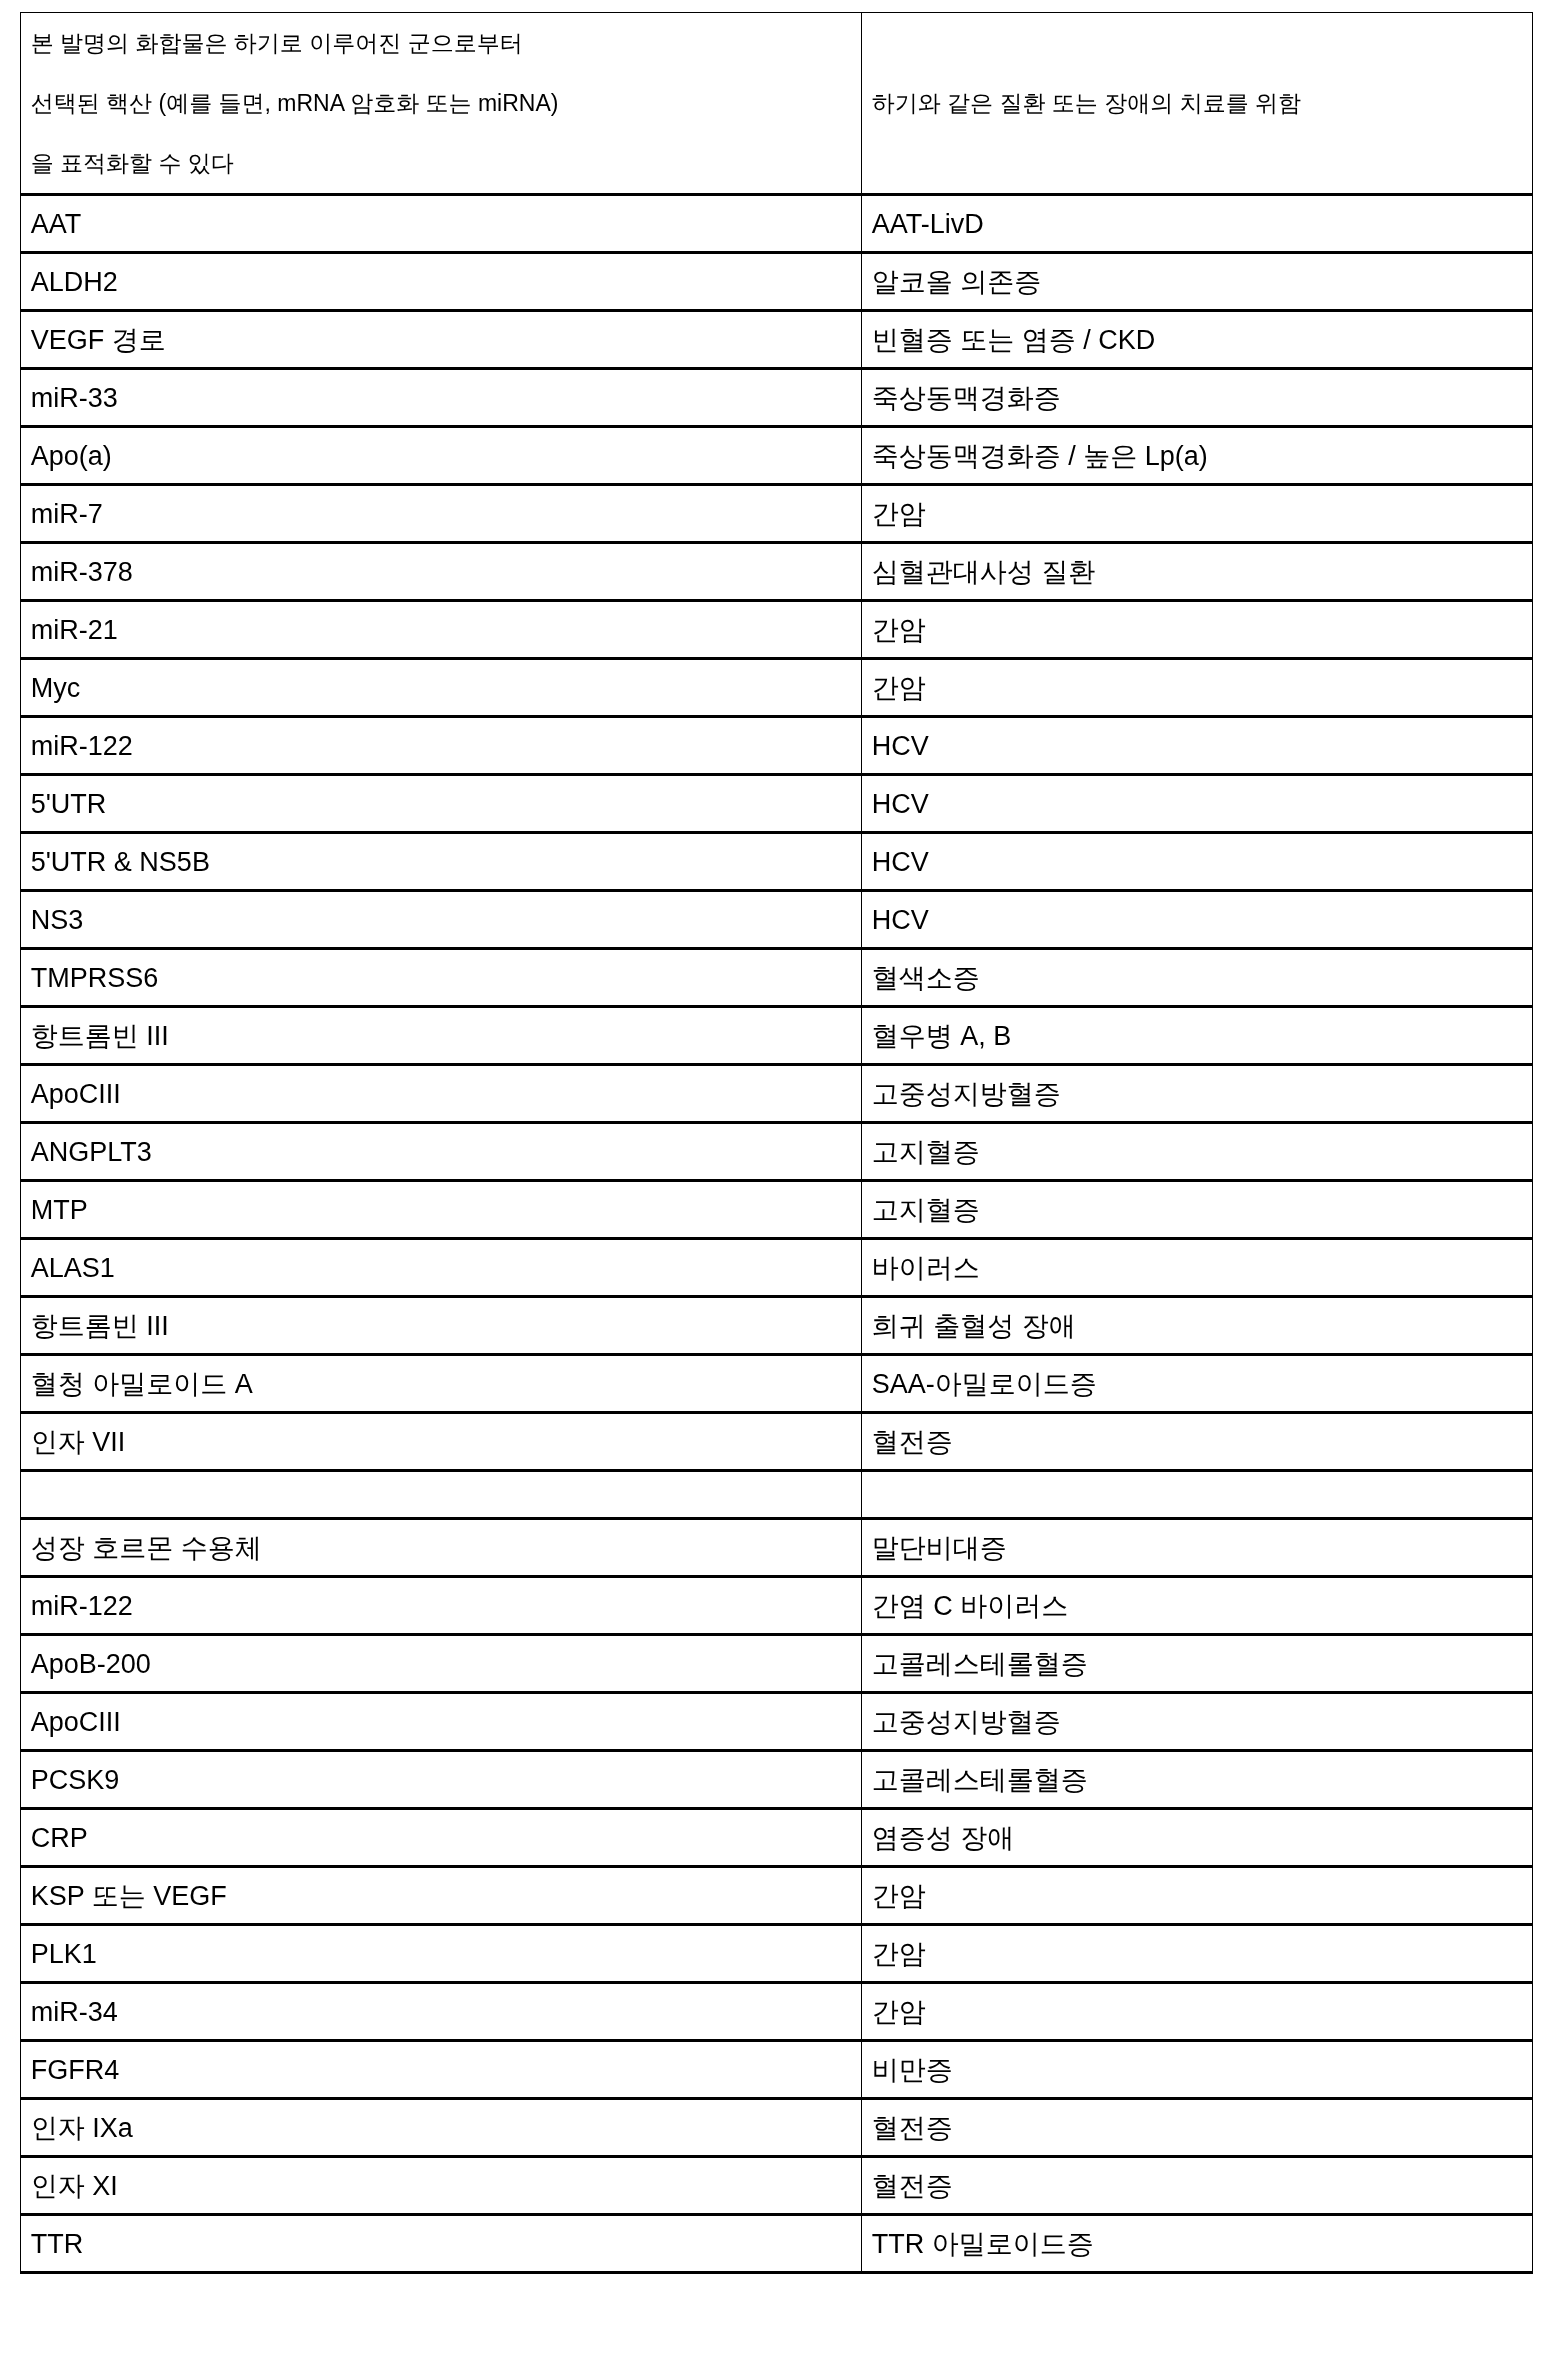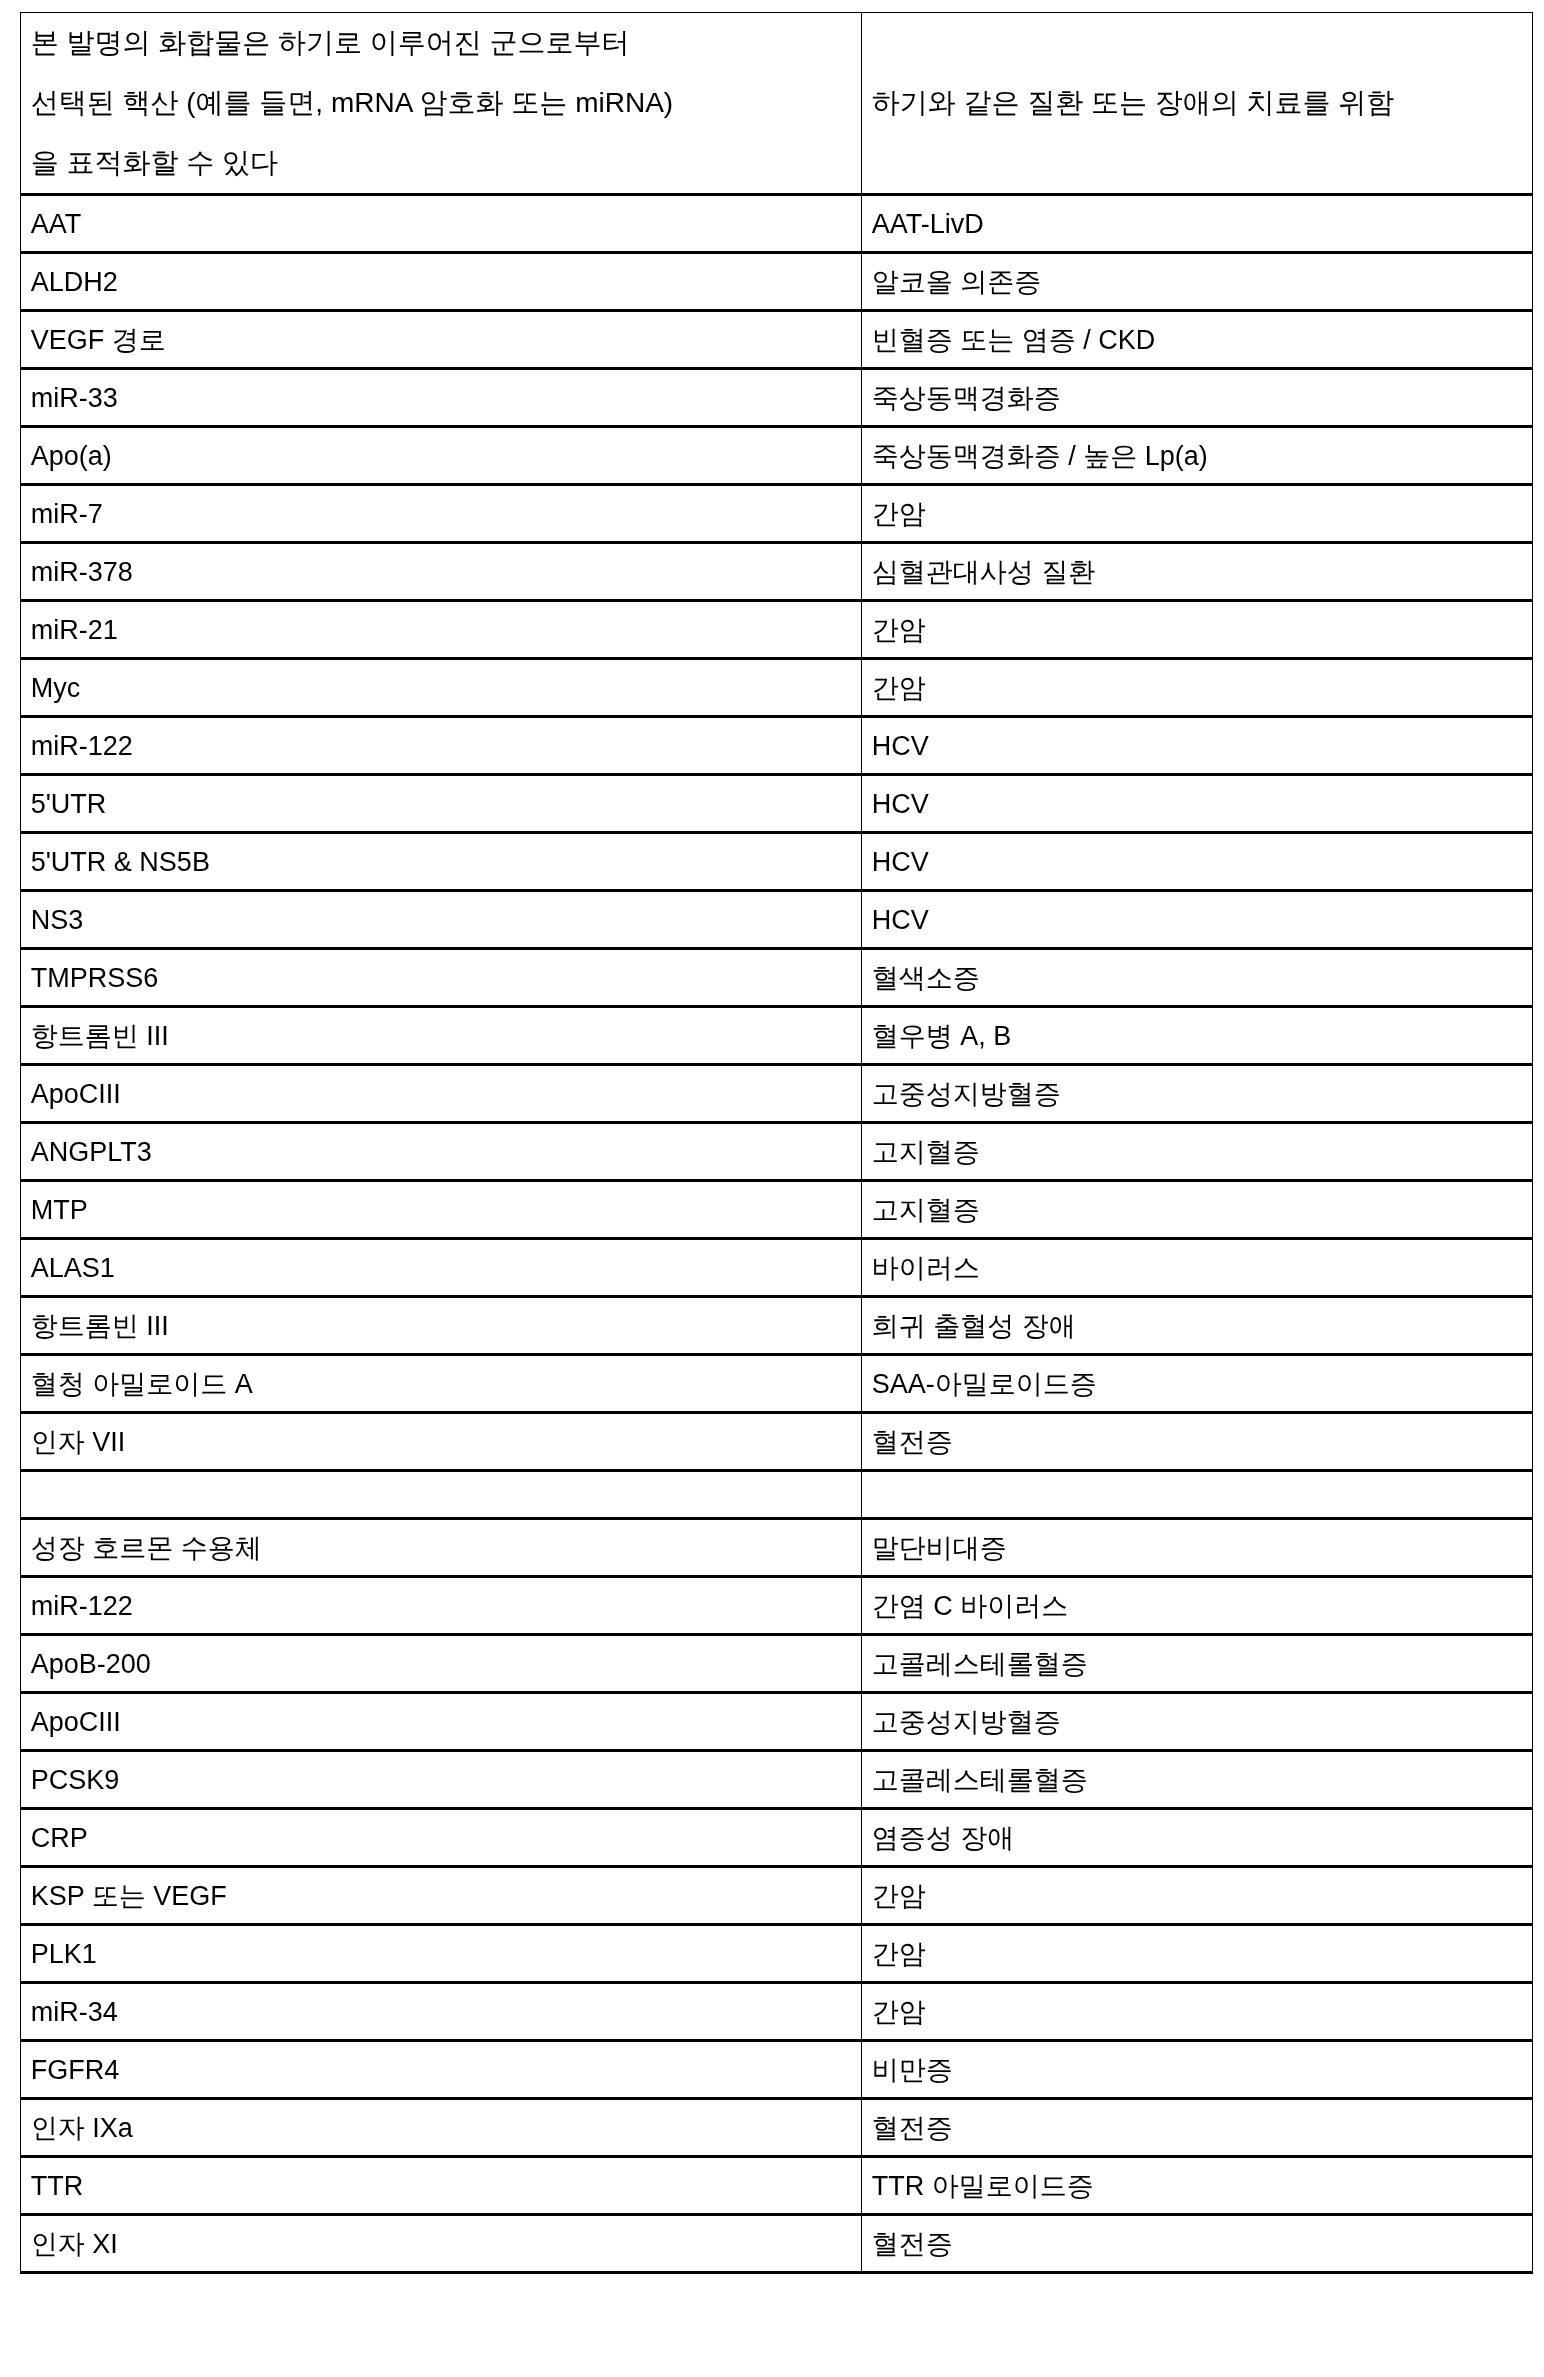--- a/index.html
+++ b/index.html
@@ -32,21 +32,21 @@
     vertical-align: middle;
     text-align: left;
     font-size: 27px;
     font-weight: normal;
     color: #000000;
     overflow: hidden;
     white-space: nowrap;
   }
   thead .cell {
     height: 175px;
-    font-size: 28px;
+    font-size: 23px;
     border-bottom-width: 3.2px;
     white-space: pre-line;
   }
   thead .cell.th1 { line-height: 60px; }
   thead .cell.th2 { line-height: 36px; }
   tbody .cell {
     height: 55px;
     border-top-width: 3.2px;
     border-bottom-width: 3.2px;
     line-height: 32px;
@@ -202,23 +202,23 @@
         </tr>
         <tr class="data-row">
           <td class="cell it">FGFR4</td>
           <td class="cell">비만증</td>
         </tr>
         <tr class="data-row">
           <td class="cell">인자 IXa</td>
           <td class="cell">혈전증</td>
         </tr>
         <tr class="data-row">
+          <td class="cell">인자 XI</td>
+          <td class="cell">혈전증</td>
+        </tr>
+        <tr class="data-row">
           <td class="cell it">TTR</td>
           <td class="cell">TTR 아밀로이드증</td>
-        </tr>
-        <tr class="data-row">
-          <td class="cell">인자 XI</td>
-          <td class="cell">혈전증</td>
         </tr>
       </tbody>
   </table>
 </div>
 
 
 </body></html>

